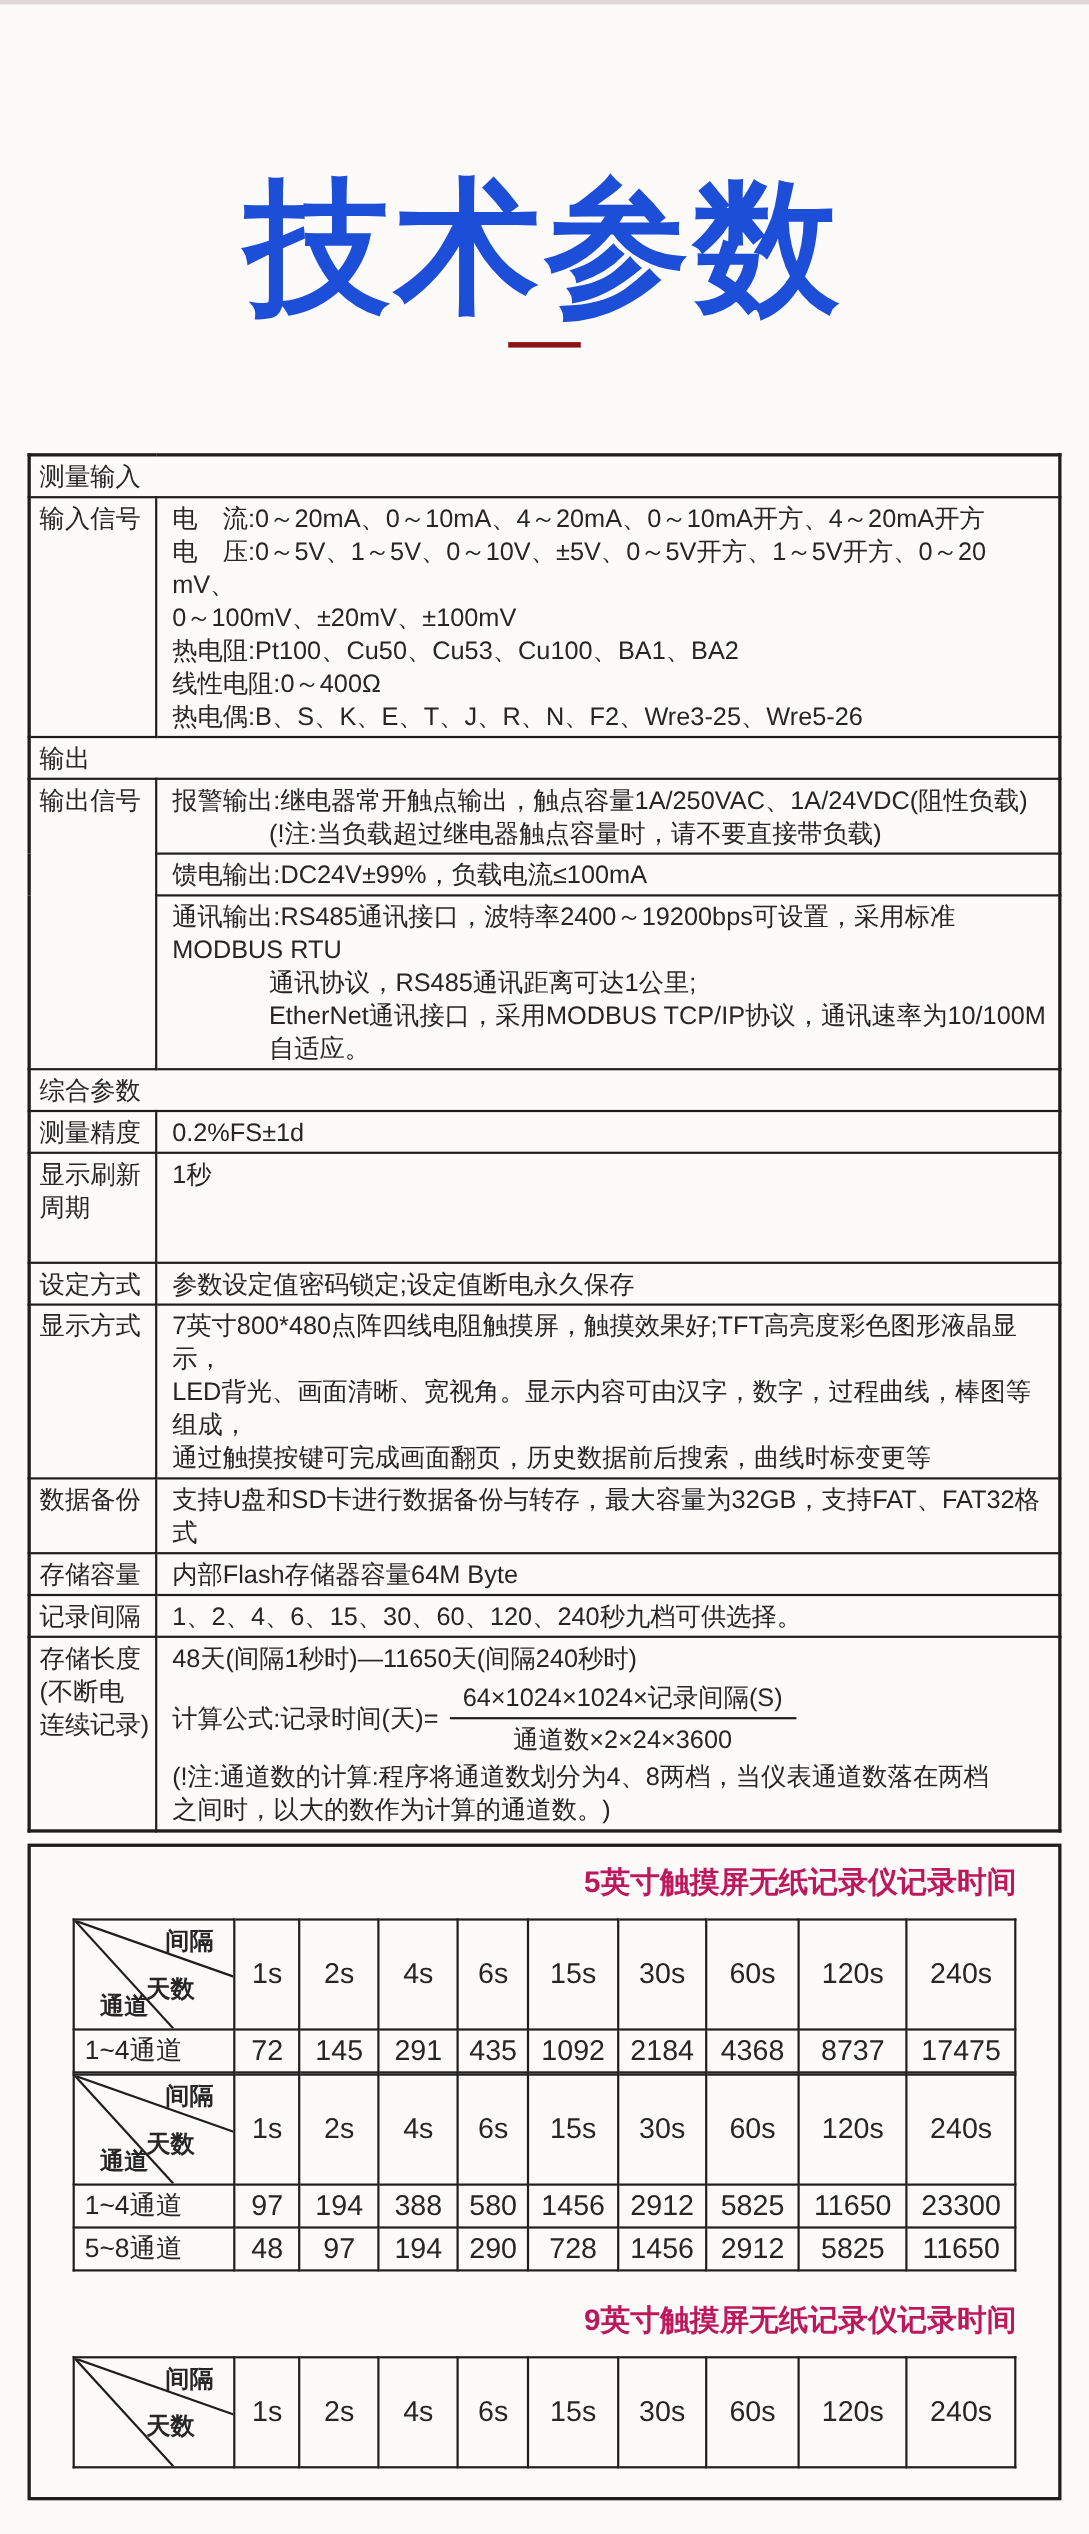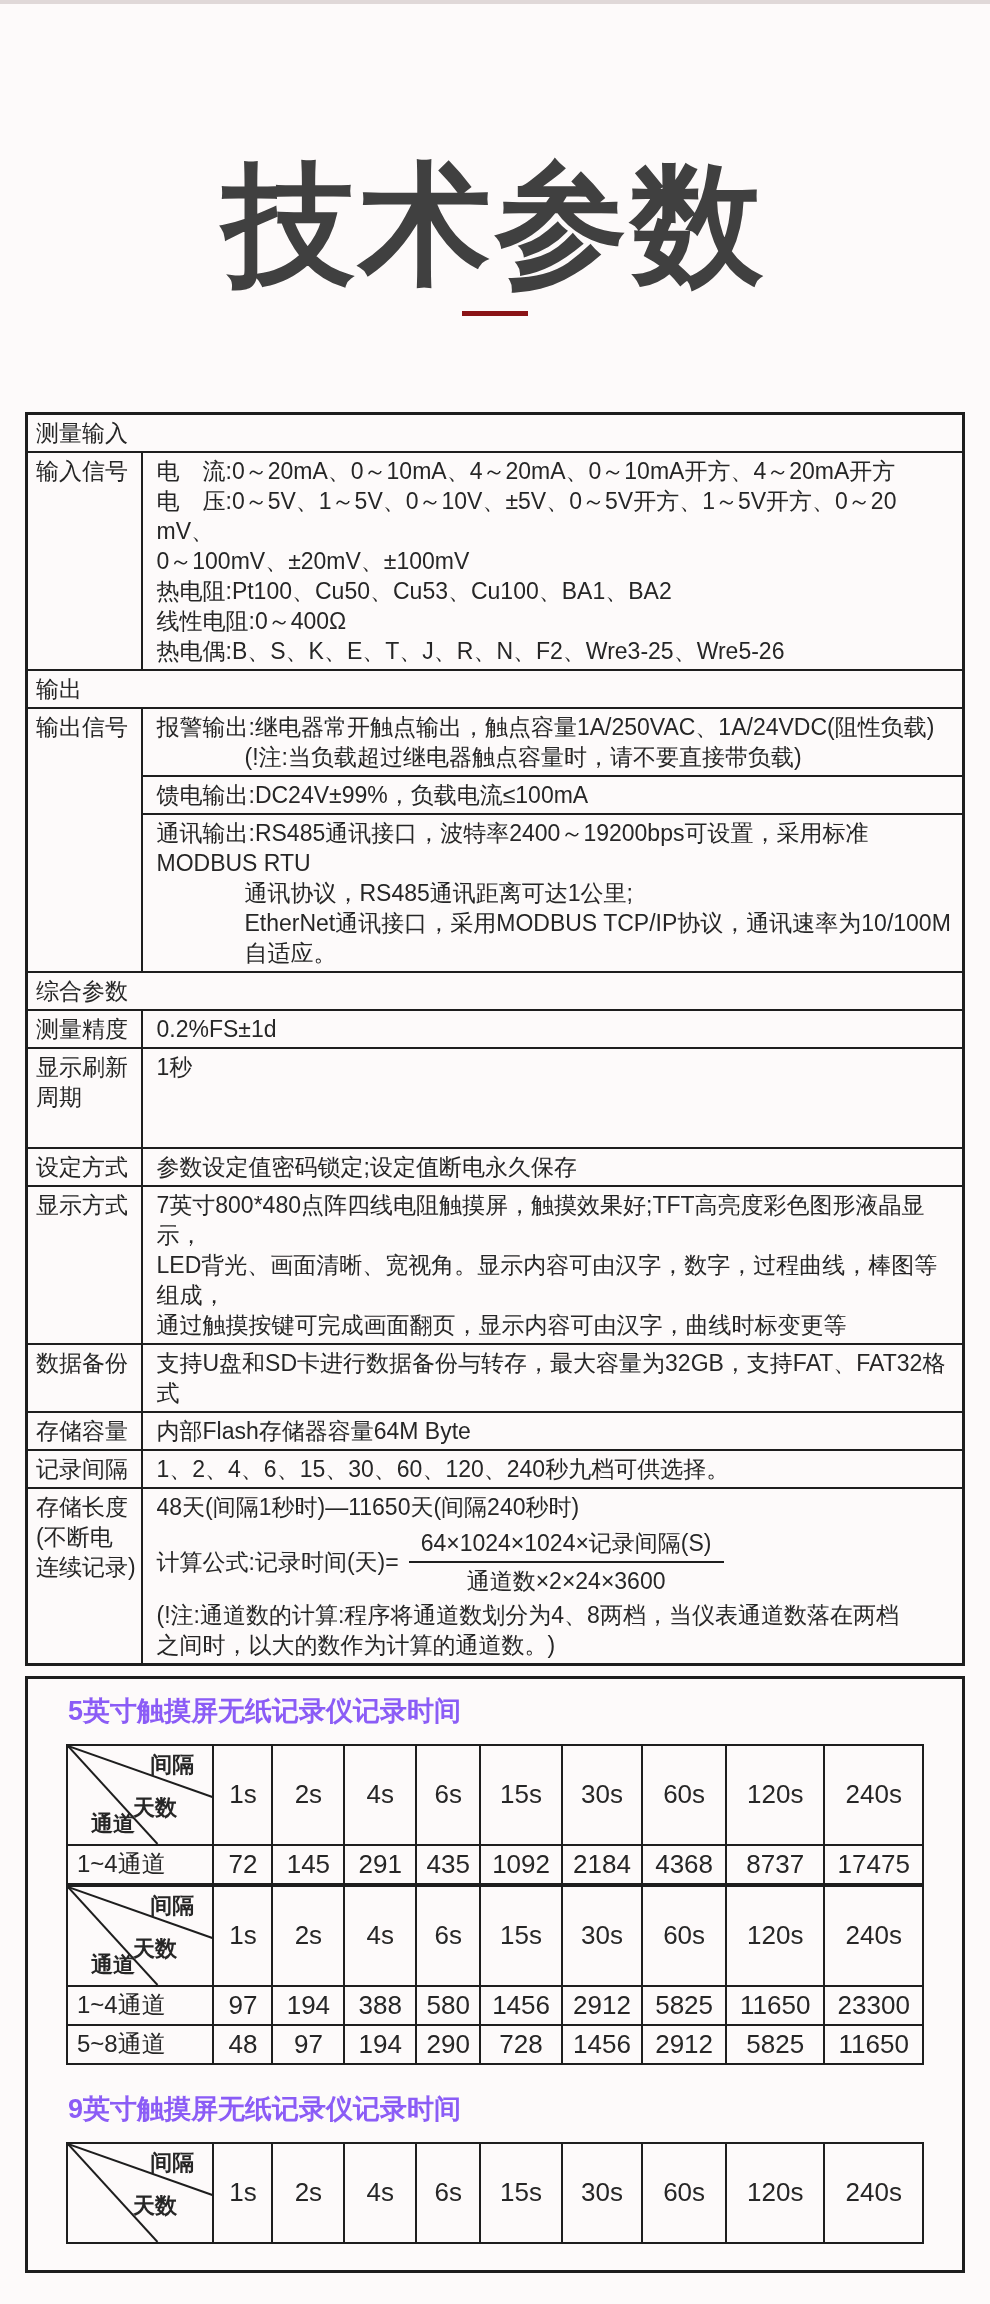--- a/index.html
+++ b/index.html
@@ -9,21 +9,21 @@
     background: #fdfafa; color: #262626;
     font-family: "Liberation Sans", "DejaVu Sans", sans-serif;
   }
   .top-band { width: 100%; height: 4px; background: #e0d8d8; }
 
   
   .title-wrap { text-align: center; }
   .page-title {
     margin-top: 150px;
     font-size: 132px; line-height: 1.08; font-weight: 900;
-    letter-spacing: 4px; color: #404040;
+    letter-spacing: 4px; color: #1d4ed8;
   }
   .title-rule { width: 66px; height: 5px; background: #8a1316; margin: 14px auto 0; }
 
   
   table.spec {
     width: 940px; margin: 96px 25px 0;
     border-collapse: collapse; table-layout: fixed;
     border: 3px solid #1e1e1e;
     font-size: 23px; line-height: 30px;
   }
@@ -37,21 +37,21 @@
   .formula-line { display: flex; align-items: center; margin: 6px 0 4px; }
   .frac { display: inline-block; text-align: center; margin-left: 10px; }
   .frac .num { display: block; padding: 0 12px 3px; border-bottom: 2px solid #1e1e1e; }
   .frac .den { display: block; padding-top: 3px; }
 
   
   .rec-box {
     margin: 10px 25px 0; border: 3px solid #1e1e1e;
     padding: 4px 38px 26px 38px;
   }
-  .rec-title { font-size: 27px; font-weight: 600; color: #8b5cf6; margin: 26px 0 15px 2px; }
+  .rec-title { font-size: 27px; font-weight: 600; color: #be185d; margin: 26px 0 15px 2px; text-align: right; }
   .rec-sec:first-child .rec-title { margin-top: 10px; }
   table.rec {
     width: 100%; border-collapse: collapse; table-layout: fixed;
     border: 2px solid #1e1e1e; text-align: center;
   }
   table.rec td { border: 2px solid #1e1e1e; vertical-align: middle; }
   tr.rhead td { height: 100px; font-size: 26px; }
   tr.rrow td { height: 39px; font-size: 26px; }
   tr.rrow td.rlabel { text-align: left; padding-left: 9px; font-size: 24px; }
   td.corner { position: relative; padding: 0; font-weight: bold; }
@@ -146,21 +146,21 @@
           <div>参数设定值密码锁定;设定值断电永久保存</div>
         </td>
       </tr>
       <tr>
         <td class="lbl">
           <div>显示方式</div>
         </td>
         <td class="val">
           <div>7英寸800*480点阵四线电阻触摸屏，触摸效果好;TFT高亮度彩色图形液晶显示，</div>
           <div>LED背光、画面清晰、宽视角。显示内容可由汉字，数字，过程曲线，棒图等组成，</div>
-          <div>通过触摸按键可完成画面翻页，显示内容可由汉字，曲线时标变更等</div>
+          <div>通过触摸按键可完成画面翻页，历史数据前后搜索，曲线时标变更等</div>
         </td>
       </tr>
       <tr>
         <td class="lbl">
           <div>数据备份</div>
         </td>
         <td class="val">
           <div>支持U盘和SD卡进行数据备份与转存，最大容量为32GB，支持FAT、FAT32格式</div>
         </td>
       </tr>

